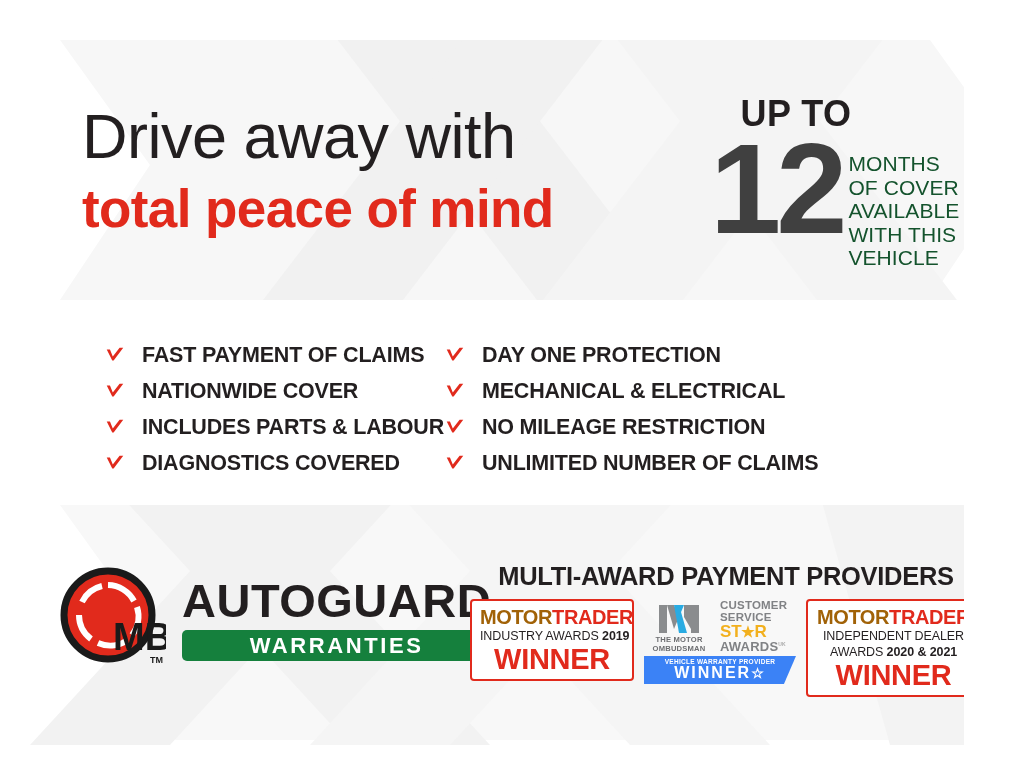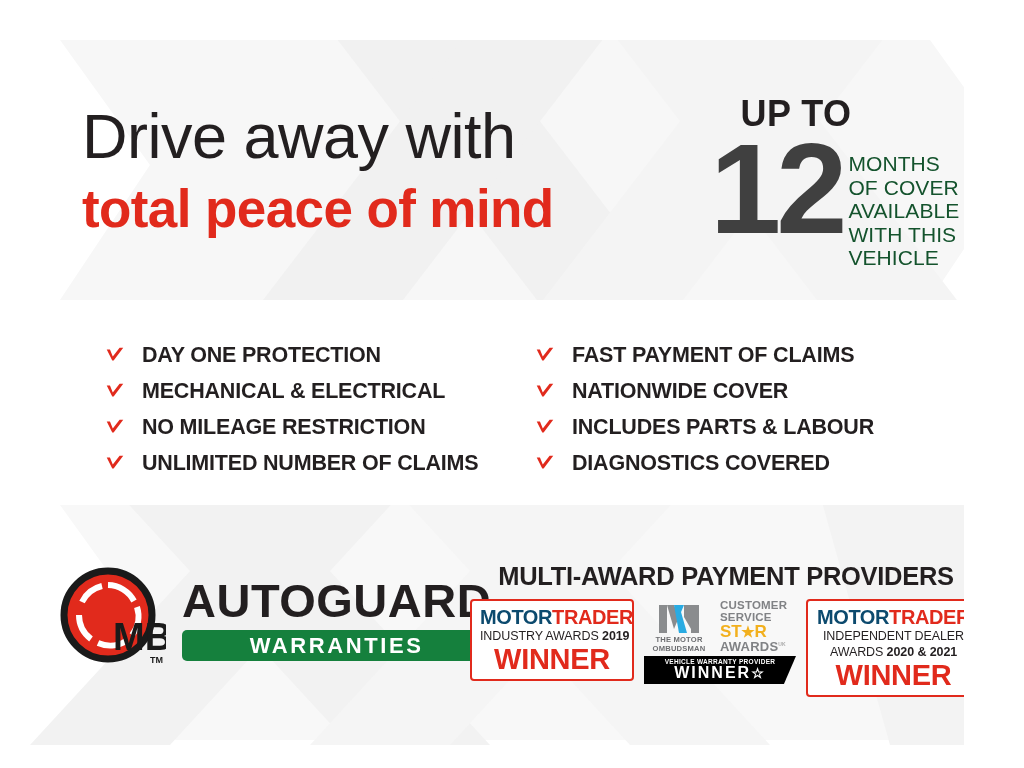--- a/index.html
+++ b/index.html
@@ -162,21 +162,21 @@
     border-radius: 4px;
     background: #ffffff;
     padding: 6px 8px 5px;
     text-align: center;
     width: 164px;
   }
   .badge-mt .mt-brand {
     font-size: 20px; font-weight: bold; line-height: 1.05;
     letter-spacing: -0.4px; white-space: nowrap;
   }
-  .badge-mt .mt-brand .k { color: #0c4a6e; }
+  .badge-mt .mt-brand .k { color: #a16207; }
   .badge-mt .mt-brand .r { color: #e12a1c; }
   .badge-mt .mt-sub {
     font-size: 12.5px; color: #231f20; line-height: 1.18;
     letter-spacing: -0.1px; white-space: nowrap; margin-top: 1px;
   }
   .badge-mt .mt-sub b { font-weight: bold; }
   .badge-mt .mt-sub .thin { font-weight: normal; }
   .badge-mt .mt-winner {
     font-size: 29px; font-weight: bold; color: #e12a1c;
     line-height: 1.0; letter-spacing: -0.3px; margin-top: 1px;
@@ -201,21 +201,21 @@
   .omb-star {
     font-size: 17px; font-weight: bold; color: #f2b01e;
     letter-spacing: -0.2px; display: flex; align-items: center;
   }
   .omb-star .st { color: #f2b01e; font-size: 15px; }
   .omb-aw { font-size: 13px; font-weight: bold; color: #808285; letter-spacing: 0.2px; }
   .omb-aw sup { font-size: 5px; color: #aaa; }
   .omb-ribbon {
     margin-top: 3px;
     position: relative;
-    background: #000000;
+    background: #3b82f6;
     padding: 2px 4px 3px;
     text-align: center;
     clip-path: polygon(0 0, 100% 0, 92% 100%, 0 100%);
   }
   .omb-ribbon .rib-small {
     font-size: 6.5px; font-weight: bold; color: #ffffff;
     letter-spacing: 0.3px; line-height: 1.1;
   }
   .omb-ribbon .rib-big {
     font-size: 16px; font-weight: bold; color: #ffffff;
@@ -263,20 +263,46 @@
         <div>MONTHS</div>
         <div>OF COVER</div>
         <div>AVAILABLE</div>
         <div>WITH THIS</div>
         <div>VEHICLE</div>
       </div>
     </div>
   </div>
 
   <div class="features">
+    <div class="feature-col col-right">
+      <div class="feature-item">
+        <svg class="check-icon" viewBox="0 0 24 24">
+            <path d="M3 6 L9 18 L10.5 18 L21 4 L17 4 L9.6 13.5 L6.5 6 Z" fill="#e12a1c"></path>
+          </svg>
+        <span class="feature-label">FAST PAYMENT OF CLAIMS</span>
+      </div>
+      <div class="feature-item">
+        <svg class="check-icon" viewBox="0 0 24 24">
+            <path d="M3 6 L9 18 L10.5 18 L21 4 L17 4 L9.6 13.5 L6.5 6 Z" fill="#e12a1c"></path>
+          </svg>
+        <span class="feature-label">NATIONWIDE COVER</span>
+      </div>
+      <div class="feature-item">
+        <svg class="check-icon" viewBox="0 0 24 24">
+            <path d="M3 6 L9 18 L10.5 18 L21 4 L17 4 L9.6 13.5 L6.5 6 Z" fill="#e12a1c"></path>
+          </svg>
+        <span class="feature-label">INCLUDES PARTS &amp; LABOUR</span>
+      </div>
+      <div class="feature-item">
+        <svg class="check-icon" viewBox="0 0 24 24">
+            <path d="M3 6 L9 18 L10.5 18 L21 4 L17 4 L9.6 13.5 L6.5 6 Z" fill="#e12a1c"></path>
+          </svg>
+        <span class="feature-label">DIAGNOSTICS COVERED</span>
+      </div>
+    </div>
     <div class="feature-col col-left">
       <div class="feature-item">
         <svg class="check-icon" viewBox="0 0 24 24">
             <path d="M3 6 L9 18 L10.5 18 L21 4 L17 4 L9.6 13.5 L6.5 6 Z" fill="#e12a1c"></path>
           </svg>
         <span class="feature-label">DAY ONE PROTECTION</span>
       </div>
       <div class="feature-item">
         <svg class="check-icon" viewBox="0 0 24 24">
             <path d="M3 6 L9 18 L10.5 18 L21 4 L17 4 L9.6 13.5 L6.5 6 Z" fill="#e12a1c"></path>
@@ -287,46 +313,20 @@
         <svg class="check-icon" viewBox="0 0 24 24">
             <path d="M3 6 L9 18 L10.5 18 L21 4 L17 4 L9.6 13.5 L6.5 6 Z" fill="#e12a1c"></path>
           </svg>
         <span class="feature-label">NO MILEAGE RESTRICTION</span>
       </div>
       <div class="feature-item">
         <svg class="check-icon" viewBox="0 0 24 24">
             <path d="M3 6 L9 18 L10.5 18 L21 4 L17 4 L9.6 13.5 L6.5 6 Z" fill="#e12a1c"></path>
           </svg>
         <span class="feature-label">UNLIMITED NUMBER OF CLAIMS</span>
-      </div>
-    </div>
-    <div class="feature-col col-right">
-      <div class="feature-item">
-        <svg class="check-icon" viewBox="0 0 24 24">
-            <path d="M3 6 L9 18 L10.5 18 L21 4 L17 4 L9.6 13.5 L6.5 6 Z" fill="#e12a1c"></path>
-          </svg>
-        <span class="feature-label">FAST PAYMENT OF CLAIMS</span>
-      </div>
-      <div class="feature-item">
-        <svg class="check-icon" viewBox="0 0 24 24">
-            <path d="M3 6 L9 18 L10.5 18 L21 4 L17 4 L9.6 13.5 L6.5 6 Z" fill="#e12a1c"></path>
-          </svg>
-        <span class="feature-label">NATIONWIDE COVER</span>
-      </div>
-      <div class="feature-item">
-        <svg class="check-icon" viewBox="0 0 24 24">
-            <path d="M3 6 L9 18 L10.5 18 L21 4 L17 4 L9.6 13.5 L6.5 6 Z" fill="#e12a1c"></path>
-          </svg>
-        <span class="feature-label">INCLUDES PARTS &amp; LABOUR</span>
-      </div>
-      <div class="feature-item">
-        <svg class="check-icon" viewBox="0 0 24 24">
-            <path d="M3 6 L9 18 L10.5 18 L21 4 L17 4 L9.6 13.5 L6.5 6 Z" fill="#e12a1c"></path>
-          </svg>
-        <span class="feature-label">DIAGNOSTICS COVERED</span>
       </div>
     </div>
   </div>
 
   <div class="logo-block">
     <svg class="logo-mark" viewBox="0 0 108 108">
       <circle cx="50" cy="50" r="44" fill="#e12a1c" stroke="#1a1a1a" stroke-width="7"></circle>
       <g fill="none" stroke="#ffffff" stroke-width="6">
         <path d="M50 20 A30 30 0 0 1 76 36"></path>
         <path d="M79 42 A30 30 0 0 1 74 70"></path>

